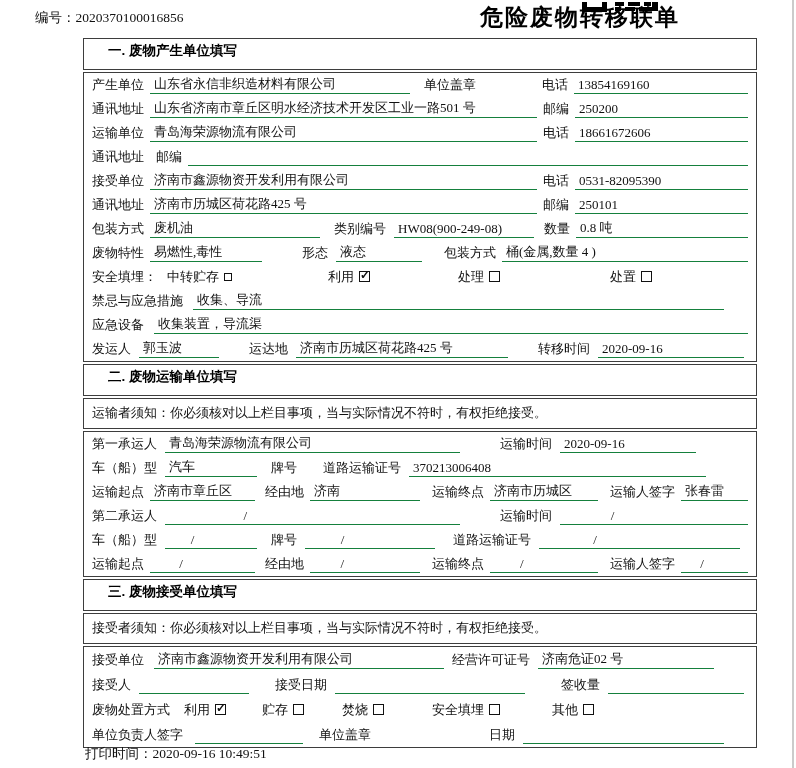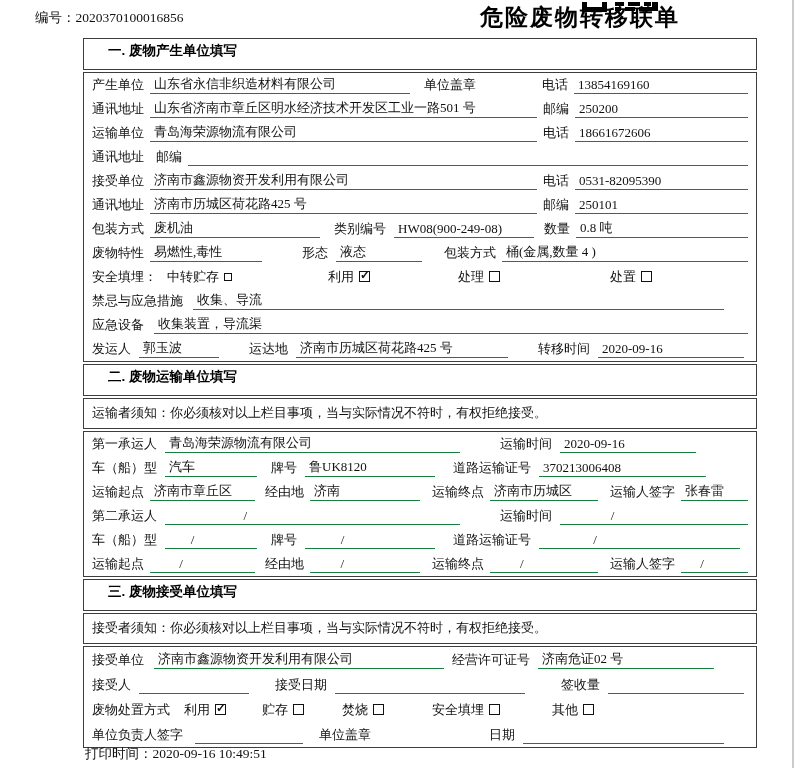--- a/index.html
+++ b/index.html
@@ -178,21 +178,20 @@
       <div class="row">
         <span class="lbl" style="margin-right:8px">第一承运人</span>
         <span class="u" style="width:295px">青岛海荣源物流有限公司</span>
         <span class="lbl" style="margin-left:40px;margin-right:8px">运输时间</span>
         <span class="u fill" style="margin-right:52px">2020-09-16</span>
       </div>
       <div class="row">
         <span class="lbl" style="margin-right:8px">车（船）型</span>
         <span class="u" style="width:92px">汽车</span>
         <span class="lbl" style="margin-left:14px;margin-right:8px">牌号</span>
-        <span class="u" style="width:130px">鲁UK8120</span>
         <span class="lbl" style="margin-left:18px;margin-right:8px">道路运输证号</span>
         <span class="u fill" style="margin-right:42px">370213006408</span>
       </div>
       <div class="row">
         <span class="lbl" style="margin-right:6px">运输起点</span>
         <span class="u" style="width:105px">济南市章丘区</span>
         <span class="lbl" style="margin-left:10px;margin-right:6px">经由地</span>
         <span class="u" style="width:110px">济南</span>
         <span class="lbl" style="margin-left:12px;margin-right:6px">运输终点</span>
         <span class="u" style="width:108px">济南市历城区</span>

